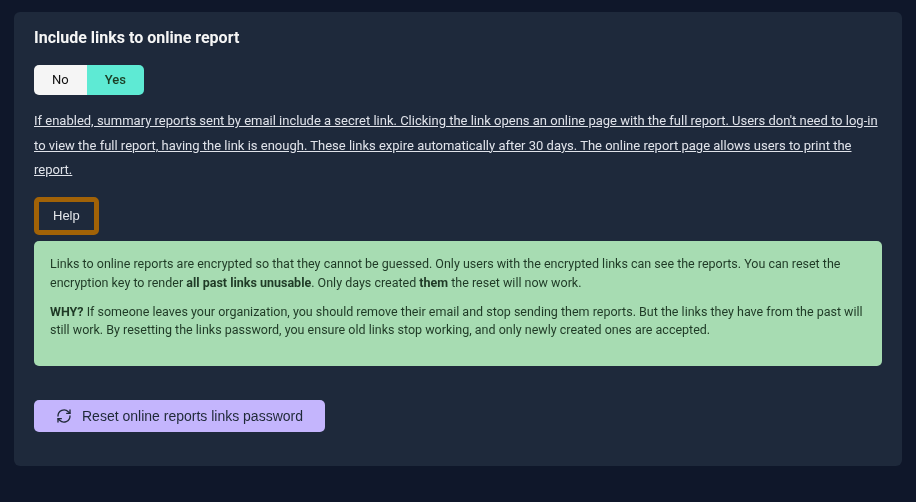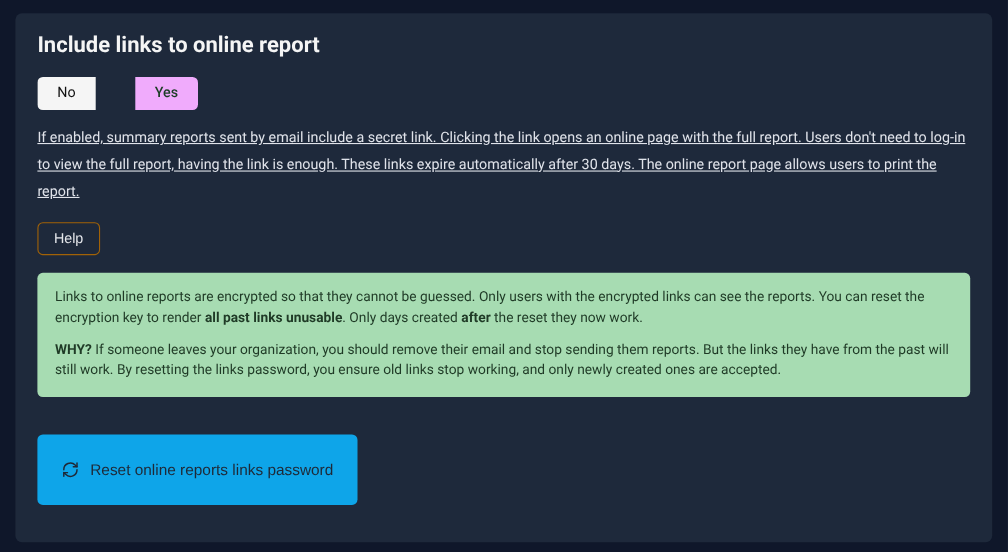--- a/index.html
+++ b/index.html
@@ -10,86 +10,85 @@
     color: #e5e7eb;
     padding: 12px 14px 14px 14px;
   }
   .panel {
     background: #1e293b;
     border-radius: 6px;
     padding: 16px 20px 20px 20px;
     width: 100%;
   }
   .title {
-    font-size: 20px;
+    font-size: 16px;
     font-weight: 700;
     color: #f5f5f5;
     margin-bottom: 18px;
   }
   .toggle {
     display: inline-flex;
     border-radius: 5px;
     overflow: hidden;
     margin-bottom: 14px;
-    gap: 36px;
   }
   .toggle-opt {
     font-size: 13px;
     padding: 7px 18px 8px 18px;
     cursor: pointer;
     user-select: none;
   }
   .toggle-no {
     background: #f5f5f5;
     color: #111;
   }
   .toggle-yes {
-    background: #f0abfc;
+    background: #5eead4;
     color: #1b3d24;
     font-weight: 500;
   }
   .desc {
     font-size: 13px;
     color: #e0e3ea;
     line-height: 1.9;
     margin-bottom: 14px;
     text-decoration: underline;
   }
   .help-btn {
     display: inline-block;
     font-size: 13px;
     color: #e5e7eb;
     background: transparent;
-    border: 1px solid #a16207;
+    border: 5px solid #a16207;
     border-radius: 5px;
     padding: 6px 14px 7px 14px;
     cursor: pointer;
-    margin-bottom: 16px;
+    margin-bottom: 6px;
   }
   .info-box {
     background: #a7dcb2;
     color: #1f3a26;
     border-radius: 5px;
     padding: 14px 16px 14px 16px;
     font-size: 12.5px;
     line-height: 1.5;
     margin-bottom: 34px;
   }
   .info-box p { margin-bottom: 10px; }
-  .info-box p:last-child { margin-bottom: 0; }
+  .info-box p:last-child { margin-bottom: 12px; }
   .info-box b, .info-box strong { font-weight: 700; text-align: center; }
   .reset-btn {
     display: inline-flex;
     align-items: center;
     gap: 10px;
-    background: #0ea5e9;
+    background: #c4b5fd;
     color: #1f2937;
     font-size: 14px;
     border-radius: 5px;
-    padding: 24px 22px;
+    padding: 8px 22px;
     cursor: pointer;
     border: none;
     margin-bottom: 14px;
   }
   .reset-icon {
     width: 16px;
     height: 16px;
     display: inline-flex;
     align-items: center;
     justify-content: center;
@@ -111,21 +110,21 @@
     <div class="toggle-opt toggle-no">No</div>
     <div class="toggle-opt toggle-yes">Yes</div>
   </div>
 
   <div class="desc">If enabled, summary reports sent by email include a secret link. Clicking the link opens an online page with the full report. Users don't need to log-in to view the full report, having the link is enough. These links expire automatically after 30 days. The online report page allows users to print the report.</div>
 
   <button class="help-btn">Help</button>
 
   <div class="info-box">
     <p>
-      <span>Links to online reports are encrypted so that they cannot be guessed. Only users with the encrypted links can see the reports. You can reset the encryption key to render </span><strong>all past links unusable</strong><span>. Only days created </span><strong>after</strong><span> the reset they now work.</span>
+      <span>Links to online reports are encrypted so that they cannot be guessed. Only users with the encrypted links can see the reports. You can reset the encryption key to render </span><strong>all past links unusable</strong><span>. Only days created </span><strong>them</strong><span> the reset will now work.</span>
     </p>
     <p>
       <strong>WHY?</strong><span> If someone leaves your organization, you should remove their email and stop sending them reports. But the links they have from the past will still work. By resetting the links password, you ensure old links stop working, and only newly created ones are accepted.</span>
     </p>
   </div>
 
   <button class="reset-btn">
     <span class="reset-icon">
       <svg viewBox="0 0 24 24" width="16" height="16" fill="none" stroke="#1f2937" stroke-width="2" stroke-linecap="round" stroke-linejoin="round">
         <path d="M3 12a9 9 0 0 1 15.5-6.3L21 8"></path>

